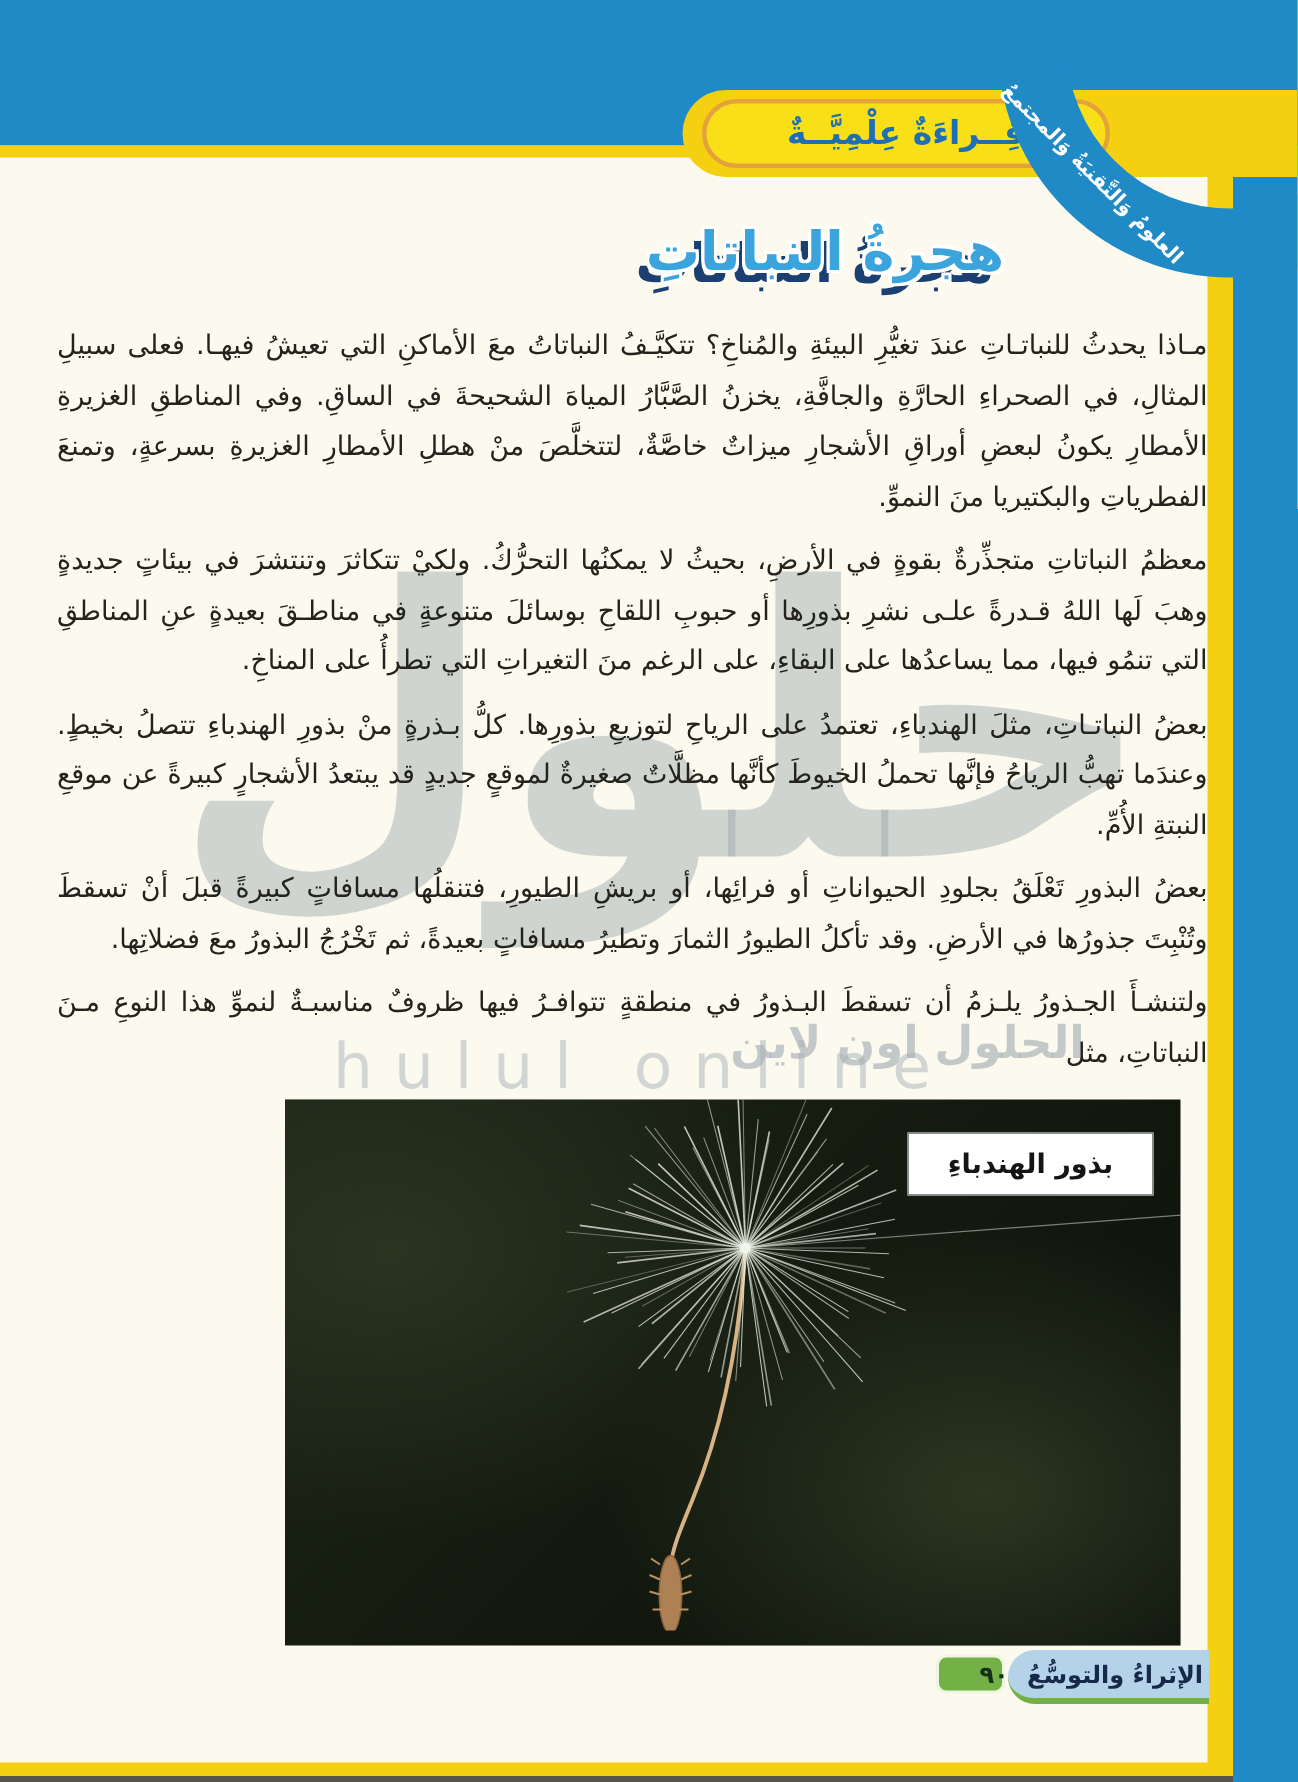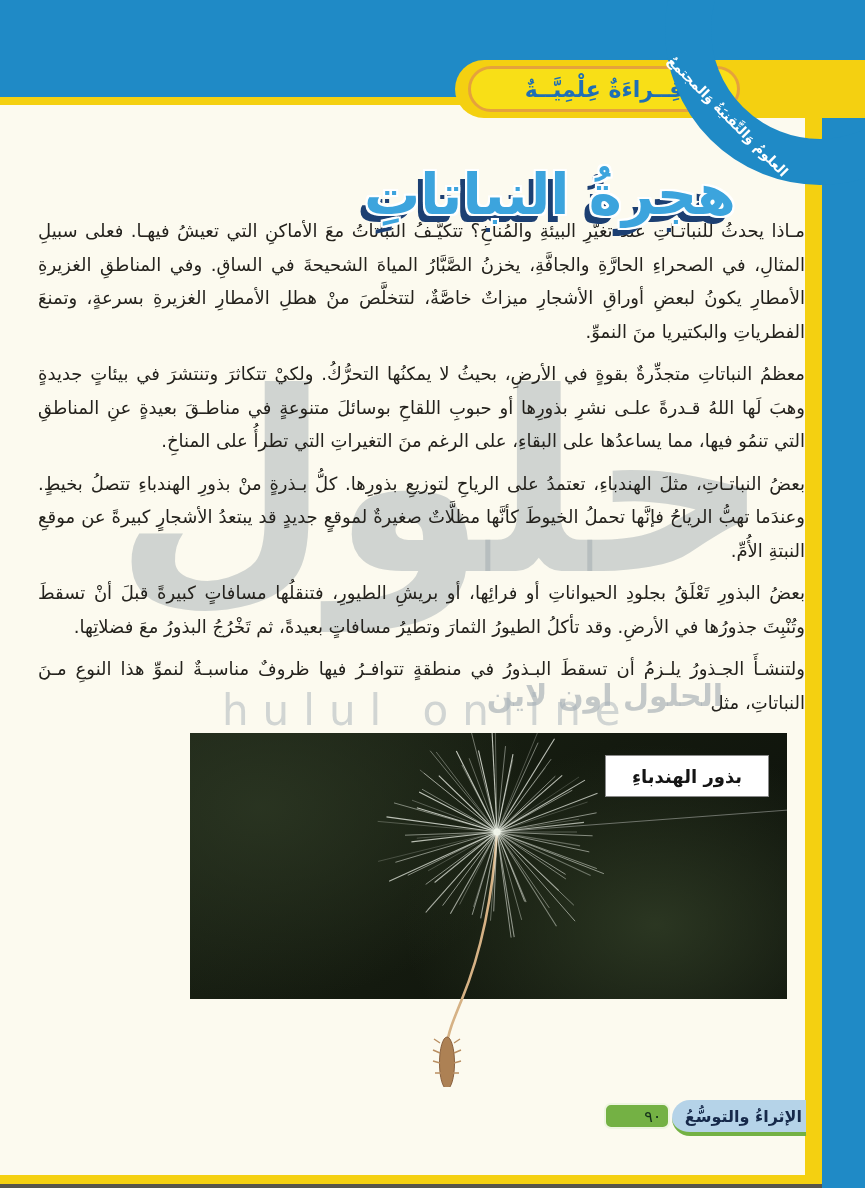--- a/index.html
+++ b/index.html
@@ -25,65 +25,65 @@
   }
   
   .corner-wrap{position:absolute;top:0;right:0;width:205px;height:192px;overflow:hidden;z-index:6;}
   .corner-ring{position:absolute;top:-125px;right:-110px;width:310px;height:310px;box-sizing:border-box;
     border:46px solid #1f8ac6;border-radius:50%;}
   .corner-text{position:absolute;left:-22px;top:108px;width:180px;text-align:center;
     transform:rotate(45deg);direction:rtl;color:#fff;font-weight:bold;font-size:13.5px;white-space:nowrap;}
   
   .main-title{
     position:absolute;top:124px;left:290px;right:55px;z-index:4;text-align:center;direction:rtl;
-    font-size:56px;font-weight:bold;color:#3ca4dd;letter-spacing:1px;
+    font-size:36px;font-weight:bold;color:#3ca4dd;letter-spacing:1px;
     text-shadow:2px 0 0 #fff,-2px 0 0 #fff,0 2px 0 #fff,0 -2px 0 #fff,
       2px 2px 0 #fff,-2px 2px 0 #fff,2px -2px 0 #fff,-2px -2px 0 #fff,
       -7px 8px 0 #1c3f72;
   }
   
   .watermark{position:absolute;inset:0;z-index:2;pointer-events:none;}
   .wm-logo{position:absolute;left:210px;top:360px;width:560px;text-align:center;direction:rtl;
     font-size:250px;font-weight:bold;color:rgba(148,159,168,0.42);line-height:1;}
   .wm-ar{position:absolute;left:440px;top:678px;width:330px;text-align:center;direction:rtl;
     font-size:30px;font-weight:bold;color:rgba(148,159,168,0.55);}
   .wm-en{position:absolute;left:222px;top:686px;font-size:42px;letter-spacing:14px;
     color:rgba(165,175,183,0.5);}
   
   .content{
     position:absolute;top:214px;left:38px;right:60px;z-index:3;
     direction:rtl;text-align:justify;color:#24221d;font-size:18px;line-height:33.5px;
   }
   .content p{margin:0 0 9px 0;}
   
   .photo{
-    position:absolute;left:190px;top:733px;width:597px;height:266px;margin:0;z-index:3;
+    position:absolute;left:190px;top:733px;width:597px;height:364px;margin:0;z-index:3;
     background:
       radial-gradient(ellipse 420px 300px at 78% 72%, rgba(46,58,36,0.9) 0%, rgba(0,0,0,0) 60%),
       radial-gradient(ellipse 500px 350px at 12% 28%, rgba(44,55,35,0.85) 0%, rgba(0,0,0,0) 55%),
       linear-gradient(135deg,#1d2517 0%,#141a0f 50%,#0c100a 100%);
   }
   .photo svg{position:absolute;inset:0;}
   .photo-caption{
     position:absolute;top:22px;left:415px;width:162px;height:40px;background:#fff;border:1px solid #8a8a8a;
     display:flex;align-items:center;justify-content:center;direction:rtl;
     font-size:18px;font-weight:bold;color:#151515;
   }
   
   .footer-bar{
     position:absolute;left:672px;top:1100px;width:134px;height:36px;z-index:4;box-sizing:border-box;
     background:#b5d3e8;border-radius:18px 0 0 18px;border-bottom:4px solid #74b144;
     display:flex;direction:rtl;align-items:center;
   }
   .footer-label{flex:1;text-align:center;font-size:16px;font-weight:bold;color:#16294a;padding-right:4px;white-space:nowrap;margin-left:15px;}
   .page-number-pill{
-    width:66px;height:26px;margin-left:5px;box-sizing:border-box;flex:0 0 auto;
+    width:46px;height:26px;margin-left:5px;box-sizing:border-box;flex:0 0 auto;
     background:#74b144;border:2px solid #eef5e0;border-radius:7px;
     display:flex;align-items:center;justify-content:center;
-    font-size:16px;font-weight:normal;color:#14301a;padding-left:32px;
+    font-size:16px;font-weight:bold;color:#14301a;padding-left:32px;
   }
 </style>
 </head>
 <body>
 
 <div class="page">
 
   <div class="top-band"></div>
   <div class="top-yellow-stripe"></div>
   <div class="right-blue-band"></div>

